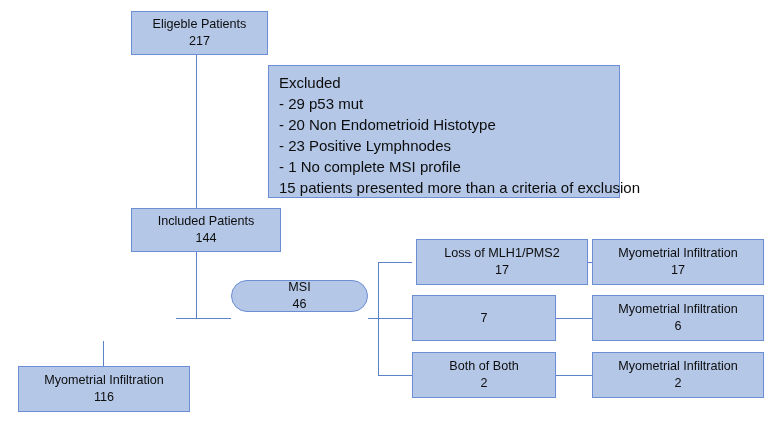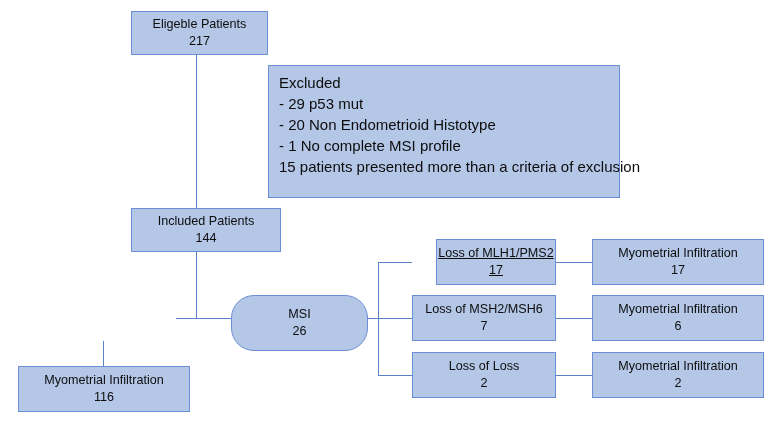--- a/index.html
+++ b/index.html
@@ -86,52 +86,52 @@
 
   <div class="node" style="left:131px; top:11px; width:137px; height:44px;">
     <span class="label">Eligeble Patients</span>
     <span class="count">217</span>
   </div>
 
   <div class="node node-left-text" style="left:268px; top:65px; width:352px; height:133px;">
     <span class="excl-line">Excluded</span>
     <span class="excl-line">- 29 p53 mut</span>
     <span class="excl-line">- 20 Non Endometrioid Histotype</span>
+    <span class="excl-line">- 23 Positive Lymphnodes</span>
     <span class="excl-line">- 1 No complete MSI profile</span>
     <span class="excl-line">15 patients presented more than a criteria of exclusion</span>
   </div>
 
   <div class="node" style="left:131px; top:208px; width:150px; height:44px;">
     <span class="label">Included Patients</span>
     <span class="count">144</span>
   </div>
 
 
-  <div class="node" style="left:231px; top:295px; width:137px; height:56px;border-radius:23px;">
+  <div class="node" style="left:231px; top:280px; width:137px; height:32px;border-radius:23px;">
     <span class="label">MSI</span>
-    <span class="count">26</span>
+    <span class="count">46</span>
   </div>
 
   <div class="node" style="left:18px; top:366px; width:172px; height:46px;">
     <span class="label">Myometrial Infiltration</span>
     <span class="count">116</span>
   </div>
 
-  <div class="node" style="left:436px; top:239px; width:120px; height:46px;text-decoration:underline;">
+  <div class="node" style="left:416px; top:239px; width:172px; height:46px;">
     <span class="label">Loss of MLH1/PMS2</span>
     <span class="count">17</span>
   </div>
 
   <div class="node" style="left:412px; top:295px; width:144px; height:46px;">
-    <span class="label">Loss of MSH2/MSH6</span>
     <span class="count">7</span>
   </div>
 
   <div class="node" style="left:412px; top:352px; width:144px; height:46px;">
-    <span class="label">Loss of Loss</span>
+    <span class="label">Both of Both</span>
     <span class="count">2</span>
   </div>
 
   <div class="node" style="left:592px; top:239px; width:172px; height:46px;">
     <span class="label">Myometrial Infiltration</span>
     <span class="count">17</span>
   </div>
 
   <div class="node" style="left:592px; top:295px; width:172px; height:46px;">
     <span class="label">Myometrial Infiltration</span>

